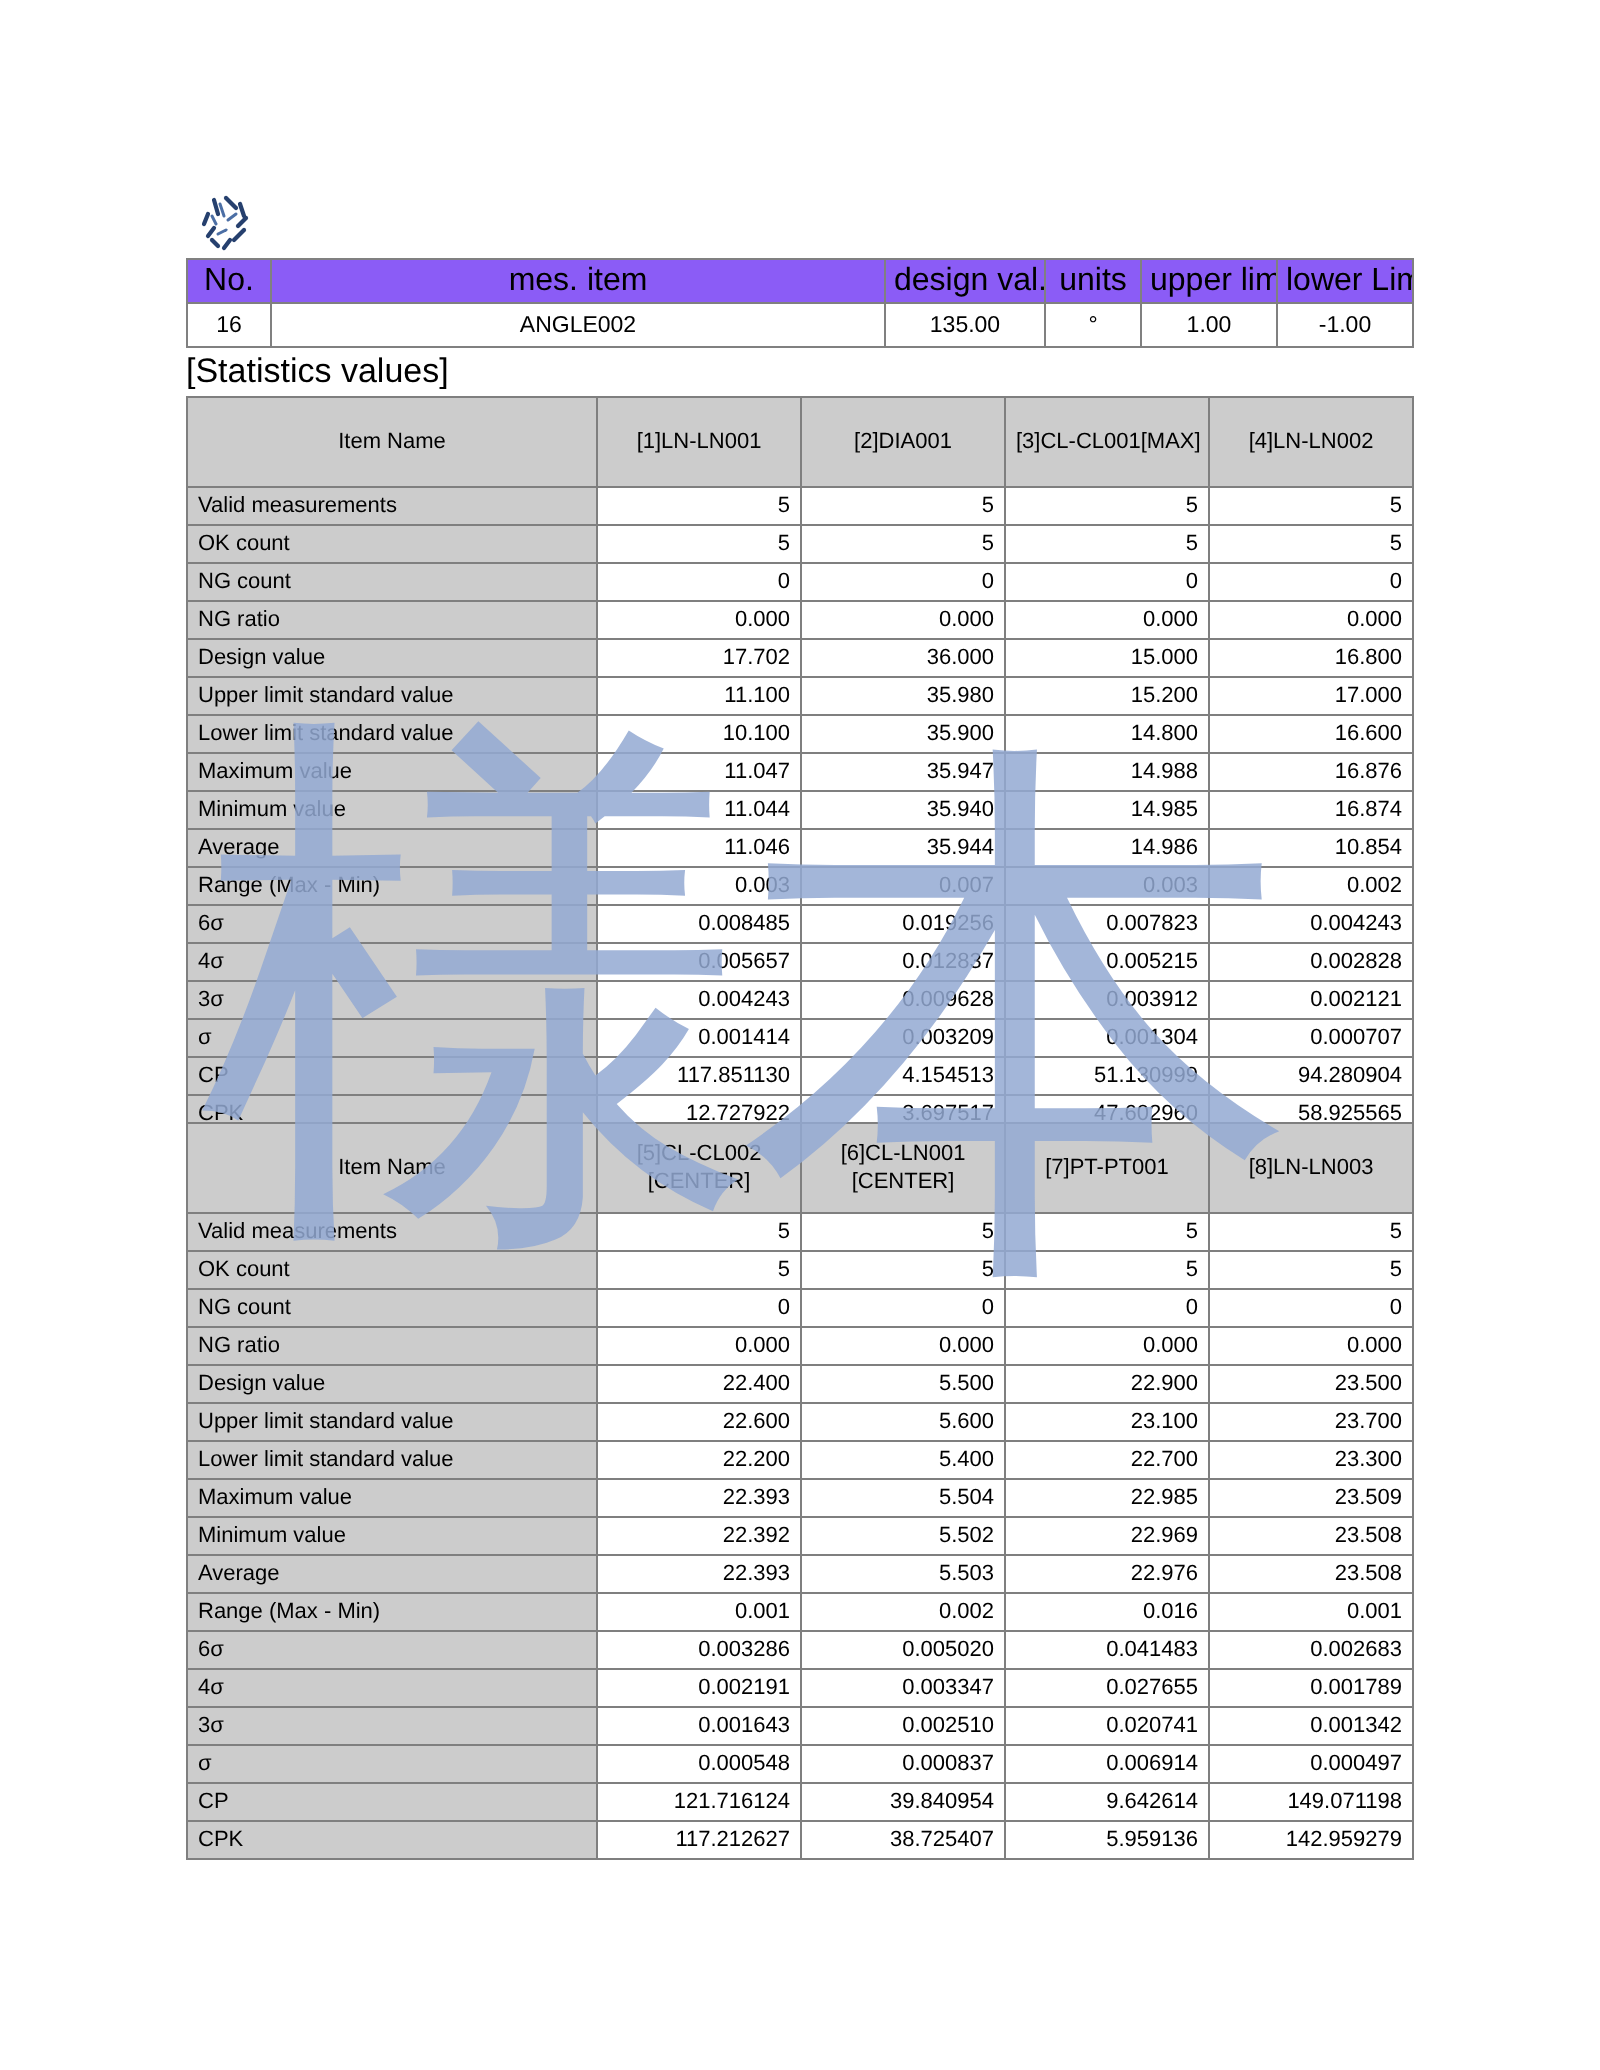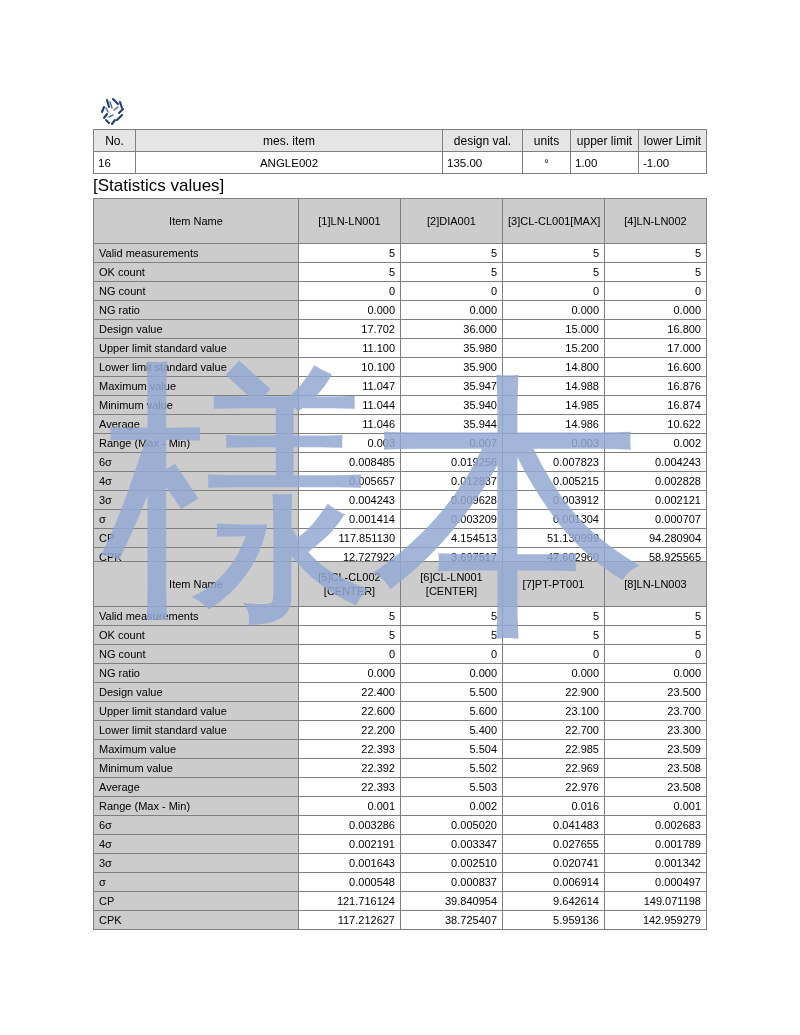--- a/index.html
+++ b/index.html
@@ -63,26 +63,26 @@
     white-space: nowrap;
   }
 
   #item-table {
     position: absolute;
     left: 93px;
     top: 129px;
     width: 613px;
   }
   #item-table th {
-    background: #e5e5e5;
+    background: #8b5cf6;
     text-align: center;
-    font-size: 12px;
+    font-size: 16px;
   }
   #item-table td { background: #ffffff; }
-  .c-num  { text-align: left; }
+  .c-num  { text-align: center; }
   .c-left { text-align: center; }
   .c-ctr  { text-align: center; }
 
   
   #stats-title {
     position: absolute;
     left: 93px;
     top: 176px;
     font-size: 17px;
     line-height: 20px;
@@ -279,21 +279,21 @@
           <td class="val">11.044</td>
           <td class="val">35.940</td>
           <td class="val">14.985</td>
           <td class="val">16.874</td>
         </tr>
         <tr>
           <td class="label">Average</td>
           <td class="val">11.046</td>
           <td class="val">35.944</td>
           <td class="val">14.986</td>
-          <td class="val">10.622</td>
+          <td class="val">10.854</td>
         </tr>
         <tr>
           <td class="label">Range (Max - Min)</td>
           <td class="val">0.003</td>
           <td class="val">0.007</td>
           <td class="val">0.003</td>
           <td class="val">0.002</td>
         </tr>
         <tr>
           <td class="label">6σ</td>

